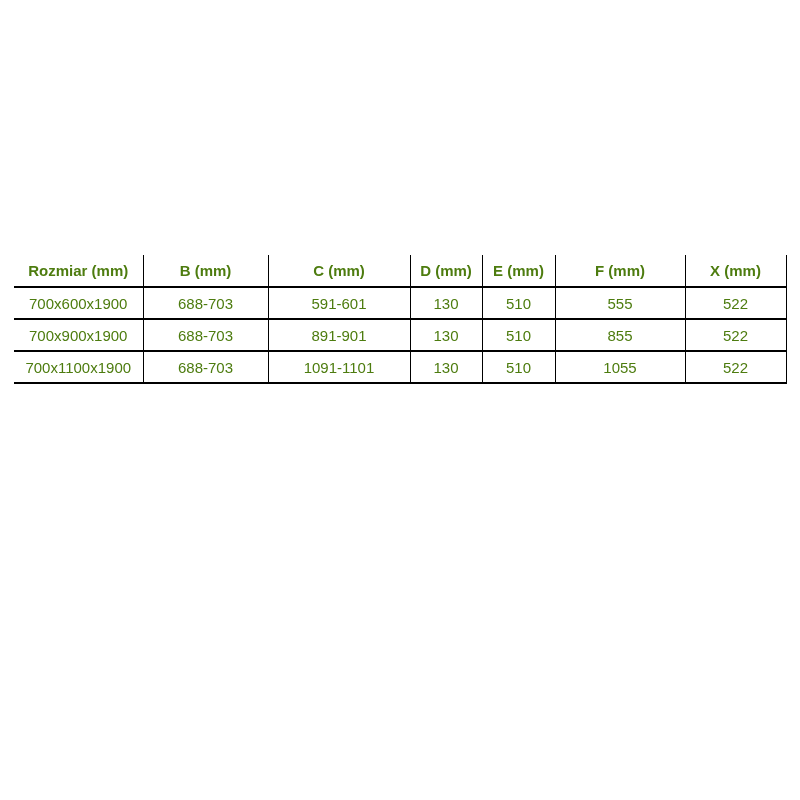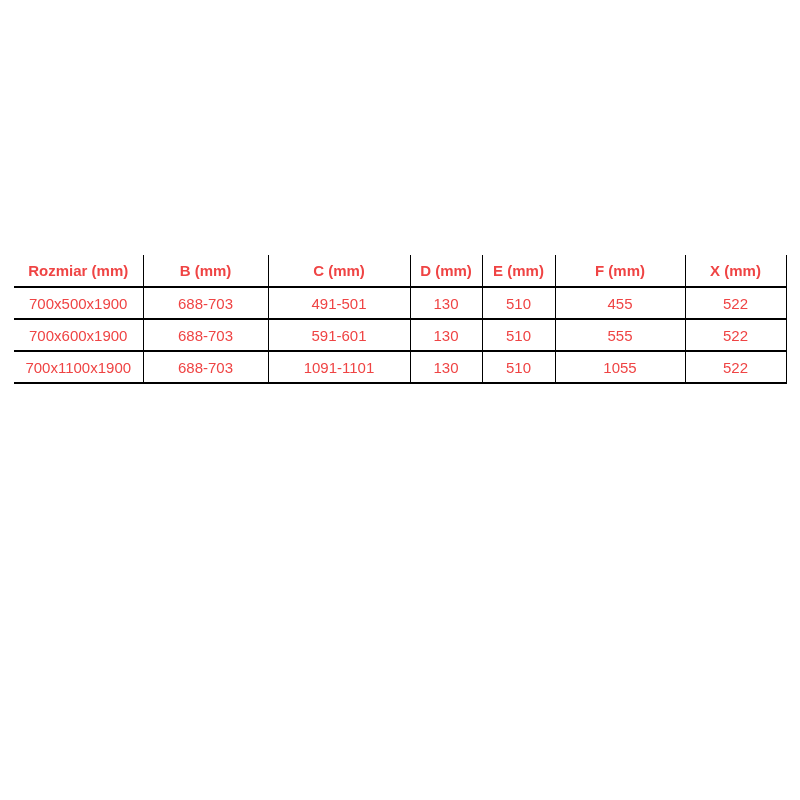--- a/index.html
+++ b/index.html
@@ -21,21 +21,21 @@
     height: 800px;
     background: #ffffff;
   }
   table.spec-table {
     position: absolute;
     left: 14px;
     top: 255px;
     width: 772px;
     border-collapse: collapse;
     table-layout: fixed;
-    color: #ef4444;
+    color: #4d7c0f;
   }
   .spec-table th,
   .spec-table td {
     border-style: solid;
     border-color: #000000;
     
     border-width: 2px 1px;
     text-align: center;
     vertical-align: middle;
     font-size: 15px;
@@ -77,35 +77,35 @@
         <th>B (mm)</th>
         <th>C (mm)</th>
         <th>D (mm)</th>
         <th>E (mm)</th>
         <th>F (mm)</th>
         <th>X (mm)</th>
       </tr>
     </thead>
     <tbody>
         <tr>
-          <td>700x500x1900</td>
-          <td>688-703</td>
-          <td>491-501</td>
-          <td>130</td>
-          <td>510</td>
-          <td>455</td>
-          <td>522</td>
-        </tr>
-        <tr>
           <td>700x600x1900</td>
           <td>688-703</td>
           <td>591-601</td>
           <td>130</td>
           <td>510</td>
           <td>555</td>
+          <td>522</td>
+        </tr>
+        <tr>
+          <td>700x900x1900</td>
+          <td>688-703</td>
+          <td>891-901</td>
+          <td>130</td>
+          <td>510</td>
+          <td>855</td>
           <td>522</td>
         </tr>
         <tr>
           <td>700x1100x1900</td>
           <td>688-703</td>
           <td>1091-1101</td>
           <td>130</td>
           <td>510</td>
           <td>1055</td>
           <td>522</td>

